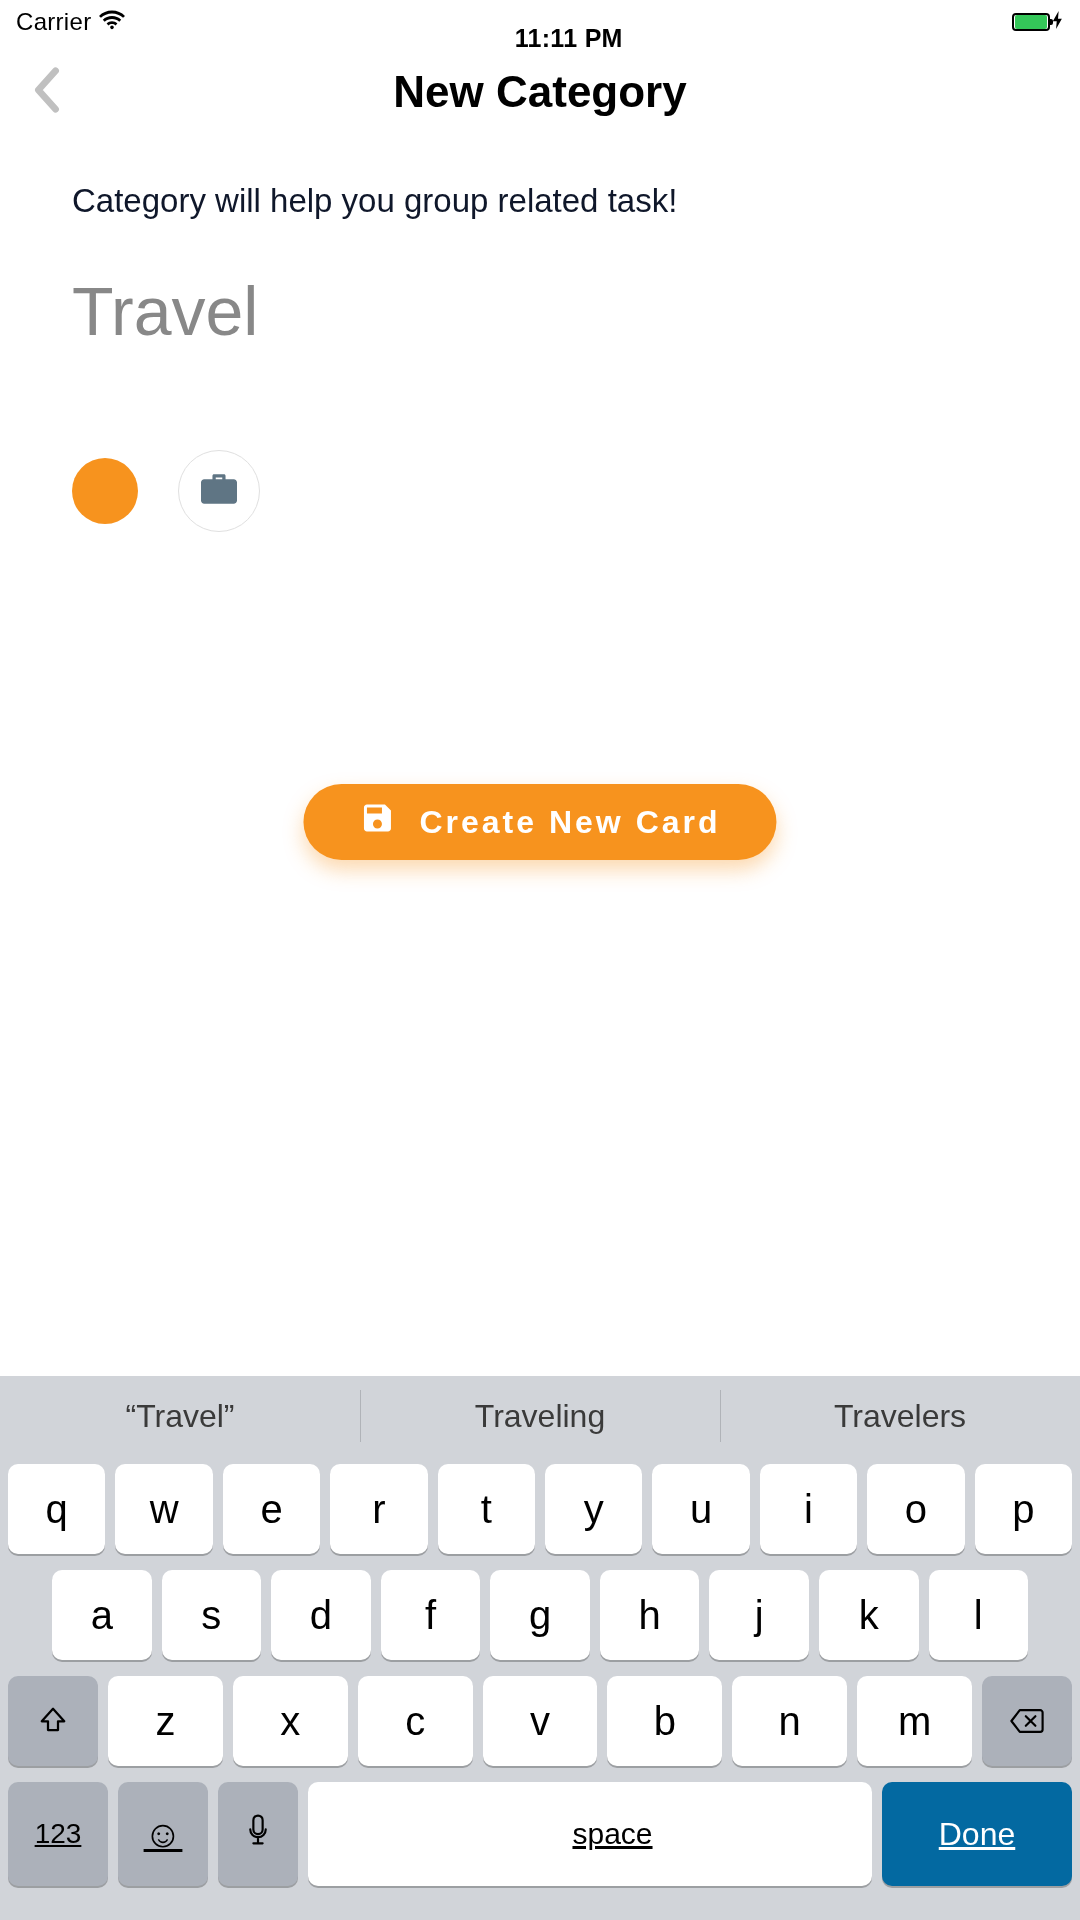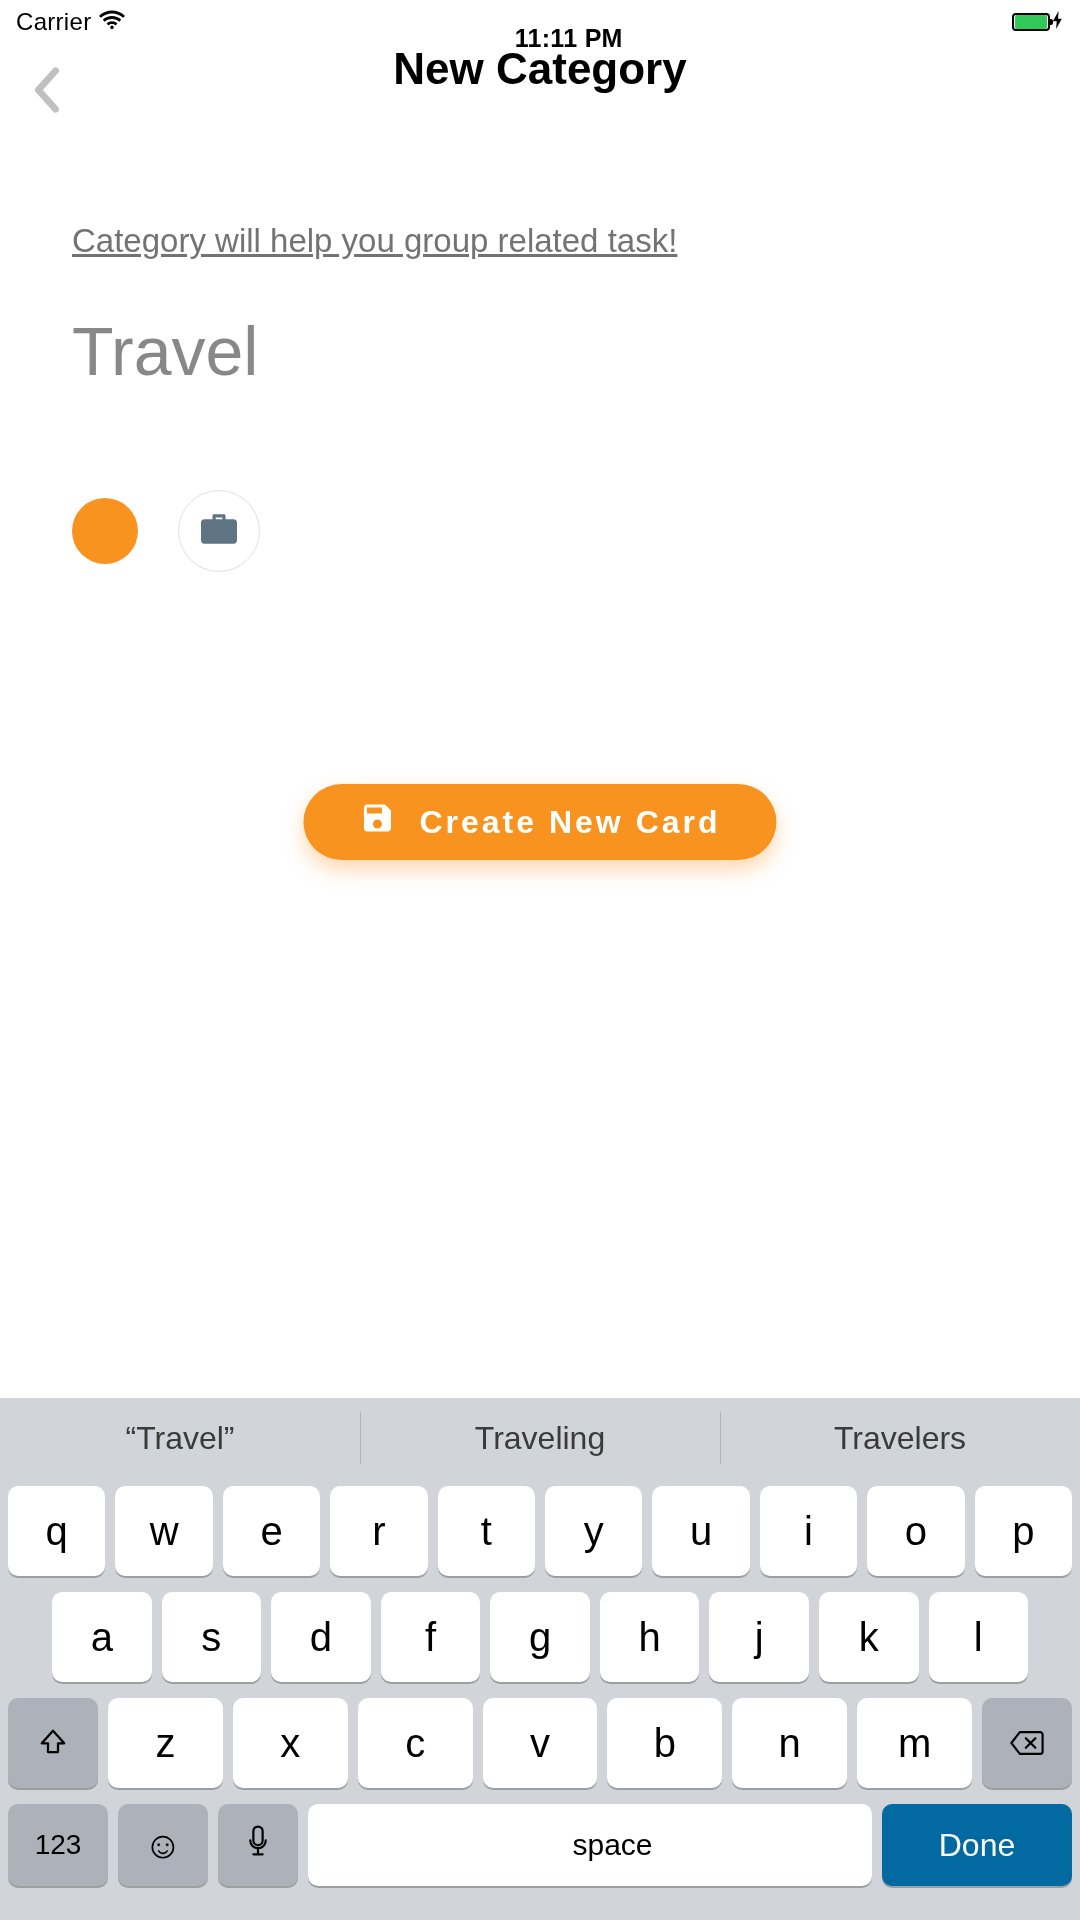--- a/index.html
+++ b/index.html
@@ -7,26 +7,26 @@
   .status-bar { height: 44px; display: flex; align-items: center; justify-content: space-between; padding: 0 16px; font-size: 24px; font-weight: 500; letter-spacing: 0.3px; }
   .status-left { display: flex; align-items: flex-end; gap: 8px; }
   .status-right { display: flex; align-items: center; gap: 4px; }
   .wifi { display: inline-block; }
   .battery-wrap { display: flex; align-items: center; gap: 2px; }
   .battery { width: 38px; height: 18px; border: 2px solid #000; border-radius: 4px; position: relative; display: flex; align-items: center; }
   .battery::after { content: ""; position: absolute; right: -5px; top: 4px; width: 3px; height: 6px; background: #000; border-radius: 0 2px 2px 0; }
   .battery-fill { background: #34c759; width: 100%; height: 100%; border-radius: 2px; margin: 1px; }
   .bolt { font-size: 18px; }
 
-  .nav-bar { height: 96px; display: flex; justify-content: center; position: relative; }
+  .nav-bar { height: 96px; display: flex; align-items: center; justify-content: center; position: relative; }
   .back-btn { position: absolute; left: 32px; top: 50%; transform: translateY(-50%); color: #bfbfbf; }
   .nav-title { font-size: 44px; font-weight: 700; color: #000; }
 
   .content { padding: 0 72px; }
-  .helper { margin-top: 82px; font-size: 33px; color: #737373; font-weight: 400; text-decoration: underline; }
+  .helper { margin-top: 42px; font-size: 33px; color: #0f172a; font-weight: 400; }
   .field-wrap { margin-top: 52px; }
   .category-input { border: none; outline: none; font-size: 68px; font-weight: 500; color: #888; width: 100%; }
 
   .chips { display: flex; align-items: center; gap: 40px; margin-top: 100px; }
   .color-chip { width: 66px; height: 66px; border-radius: 50%; background: #f7931e; }
   .icon-chip { width: 82px; height: 82px; border-radius: 50%; border: 1px solid #e0e0e0; display: flex; align-items: center; justify-content: center; }
   .briefcase { color: #5f7584; }
 
   .cta { position: absolute; left: 50%; transform: translateX(-50%); top: 784px; background: #f7931e; color: #fff; border: none; border-radius: 50px; height: 76px; padding: 0 56px; display: flex; align-items: center; gap: 24px; font-size: 32px; font-weight: 600; letter-spacing: 3px; box-shadow: 0 10px 20px rgba(247,147,30,0.35); }
   .save-icon { width: 36px; height: 36px; }
@@ -35,21 +35,21 @@
   .keyboard { position: absolute; left: 0; right: 0; bottom: 0; background: #d1d4d9; padding-bottom: 18px; }
   .suggest-bar { height: 80px; display: flex; align-items: stretch; }
   .suggest { flex: 1; display: flex; align-items: center; justify-content: center; font-size: 32px; color: #3a3a3a; position: relative; }
   .suggest + .suggest::before { content: ""; position: absolute; left: 0; top: 14px; bottom: 14px; width: 1px; background: #b0b3b8; }
   .key-rows { padding: 8px 8px 0 8px; }
   .key-row { display: flex; gap: 10px; margin-bottom: 16px; }
   .key-row.middle { padding: 0 44px; }
   .key { flex: 1; height: 90px; background: #fff; border-radius: 10px; display: flex; align-items: center; justify-content: center; font-size: 40px; color: #000; box-shadow: 0 2px 0 rgba(0,0,0,0.25); }
   .key.special { background: #acb1ba; }
   .key.shift, .key.backspace { flex: 0 0 90px; }
-  .bottom-row .key { height: 82px; }
+  .bottom-row .key { height: 104px; text-decoration: underline; }
   .key.numbers { flex: 0 0 100px; font-size: 28px; }
   .key.emoji { flex: 0 0 90px; font-size: 38px; }
   .key.mic { flex: 0 0 80px; }
   .key.space { flex: 1; font-size: 30px; padding-left: 45px; }
   .key.done { flex: 0 0 190px; background: #0369a1; color: #fff; font-size: 32px; }
 </style>
 </head>
 <body>
 
 <div class="status-bar">

